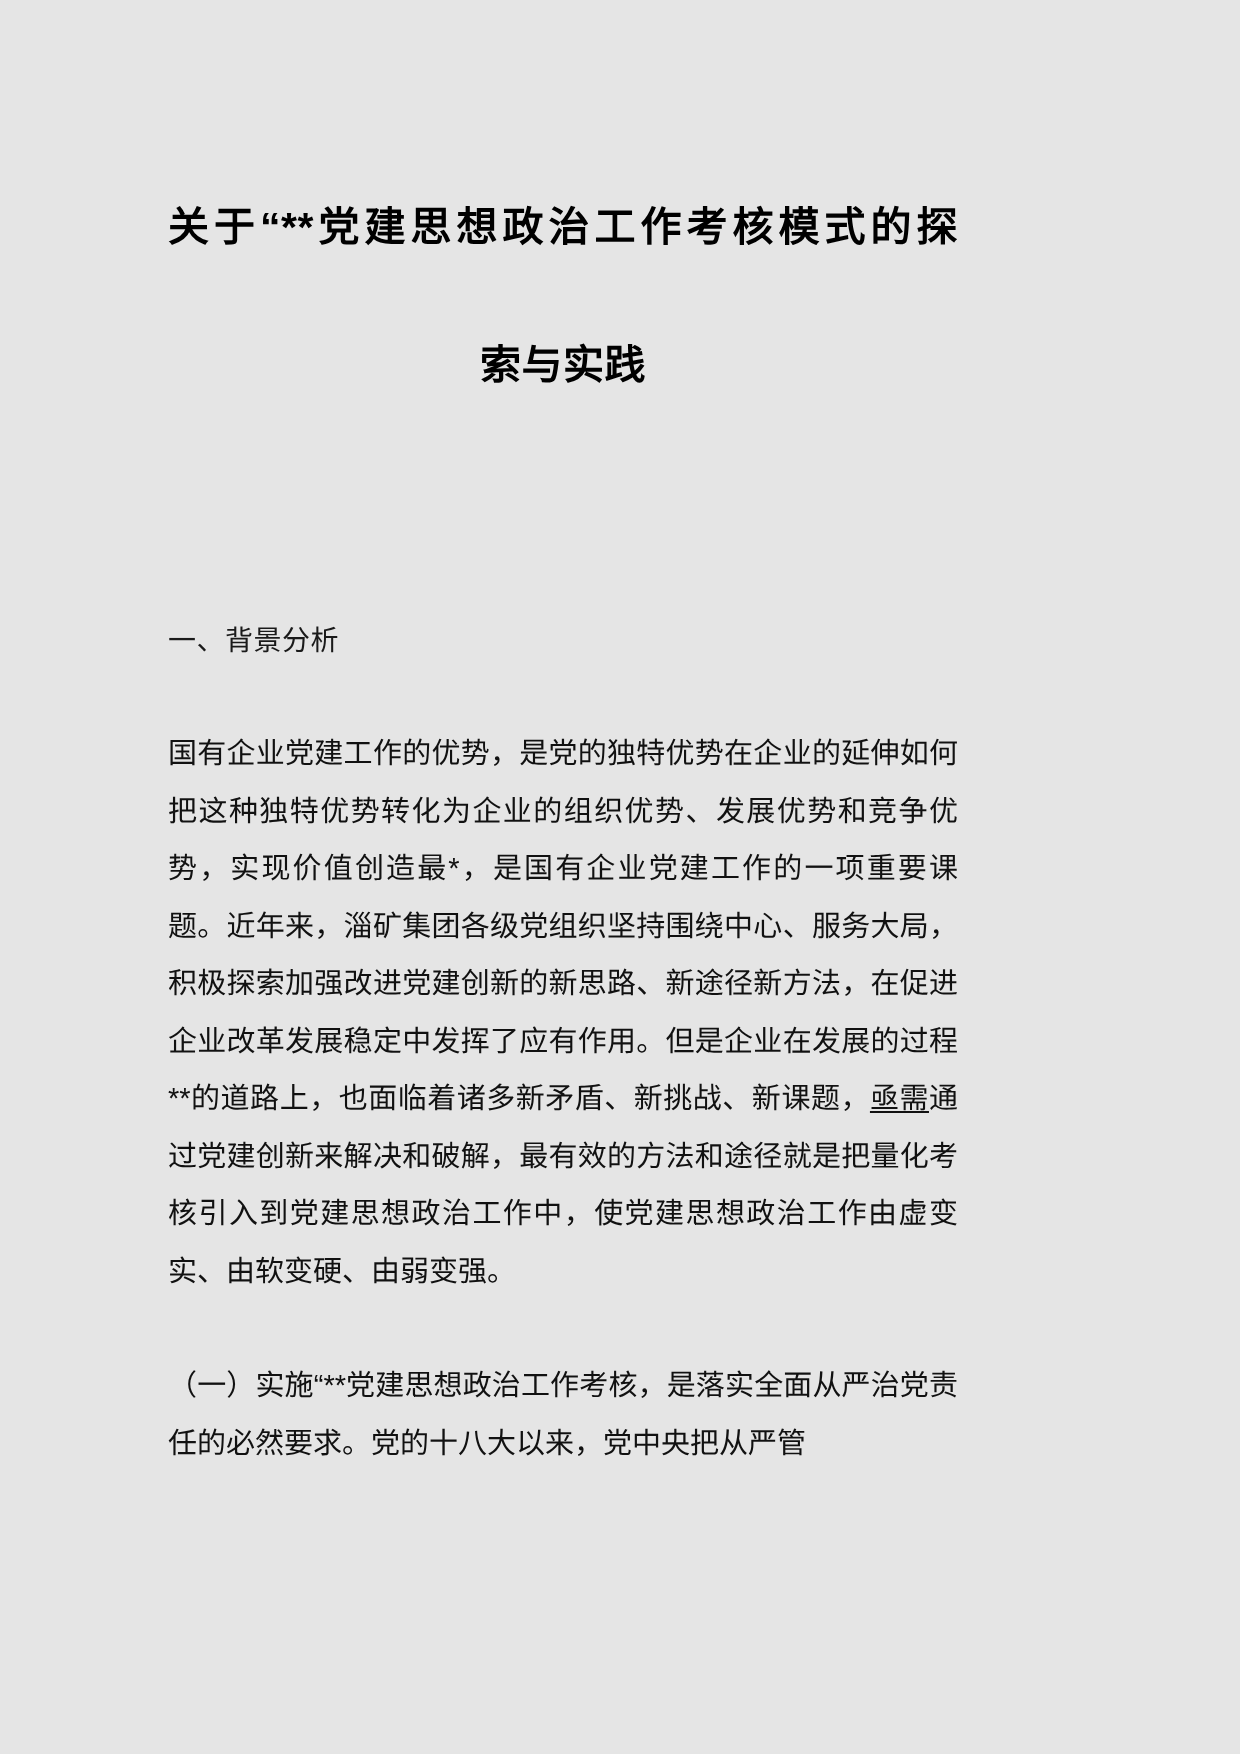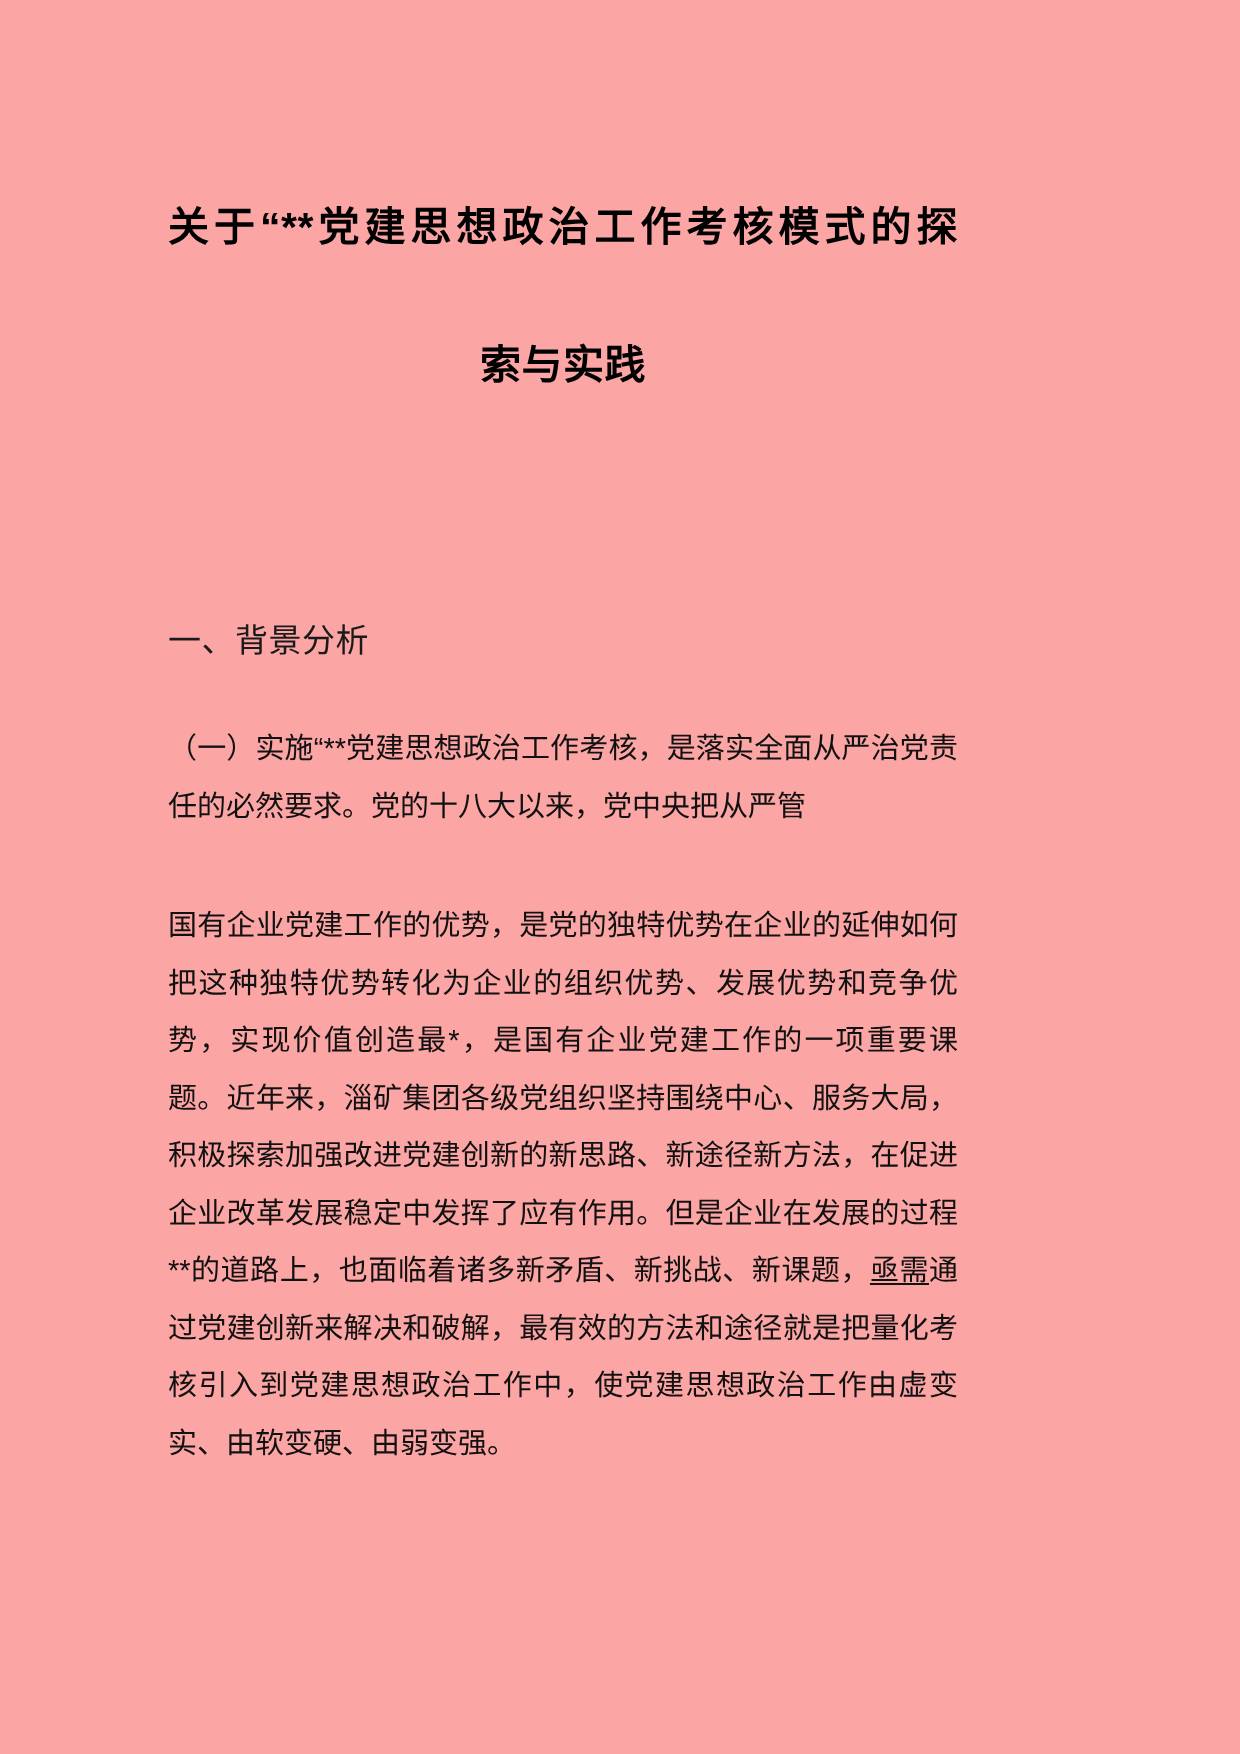--- a/index.html
+++ b/index.html
@@ -9,21 +9,21 @@
     background: #ffffff;
   }
   body {
     font-family: "Liberation Sans", "DejaVu Sans", sans-serif;
     color: #111111;
   }
   .page {
     position: relative;
     width: 1240px;
     height: 1754px;
-    background: #fca5a5;
+    background: #e5e5e5;
     box-sizing: border-box;
     overflow: hidden;
   }
   .content {
     position: absolute;
     left: 168px;
     top: 0;
     width: 790px;
   }
 
@@ -50,21 +50,21 @@
     display: block;
     text-align: left;
     text-align-last: center;
     white-space: nowrap;
   }
 
   
   .section-heading {
     margin: 0;
     padding-top: 185px;
-    font-size: 33px;
+    font-size: 28px;
     font-weight: 400;
     line-height: 44px;
     color: #1a1a1a;
     letter-spacing: 0.5px;
   }
 
   
   .body-para {
     margin: 0;
     font-size: 29px;
@@ -91,18 +91,18 @@
 <div class="page">
   <div class="content">
 
     <h1 class="doc-title">
       <span class="tline-1">关于“**党建思想政治工作考核模式的探</span>
       <span class="tline-2">索与实践</span>
     </h1>
 
     <h2 class="section-heading">一、背景分析</h2>
 
+    <p class="body-para para-gap-1"><span>国有企业党建工作的优势，是党的独特优势在企业的延伸如何把这种独特优势转化为企业的组织优势、发展优势和竞争优势，实现价值创造最*，是国有企业党建工作的一项重要课题。近年来，淄矿集团各级党组织坚持围绕中心、服务大局，积极探索加强改进党建创新的新思路、新途径新方法，在促进企业改革发展稳定中发挥了应有作用。但是企业在发展的过程**的道路上，也面临着诸多新矛盾、新挑战、新课题，</span><span class="underline-span">亟需</span><span>通过党建创新来解决和破解，最有效的方法和途径就是把量化考核引入到党建思想政治工作中，使党建思想政治工作由虚变实、由软变硬、由弱变强。</span></p>
+
     <p class="body-para para-gap-2"><span>（一）实施“**党建思想政治工作考核，是落实全面从严治党责任的必然要求。党的十八大以来，党中央把从严管</span></p>
-
-    <p class="body-para para-gap-1"><span>国有企业党建工作的优势，是党的独特优势在企业的延伸如何把这种独特优势转化为企业的组织优势、发展优势和竞争优势，实现价值创造最*，是国有企业党建工作的一项重要课题。近年来，淄矿集团各级党组织坚持围绕中心、服务大局，积极探索加强改进党建创新的新思路、新途径新方法，在促进企业改革发展稳定中发挥了应有作用。但是企业在发展的过程**的道路上，也面临着诸多新矛盾、新挑战、新课题，</span><span class="underline-span">亟需</span><span>通过党建创新来解决和破解，最有效的方法和途径就是把量化考核引入到党建思想政治工作中，使党建思想政治工作由虚变实、由软变硬、由弱变强。</span></p>
 
   </div>
 </div>
 
 </body></html>

